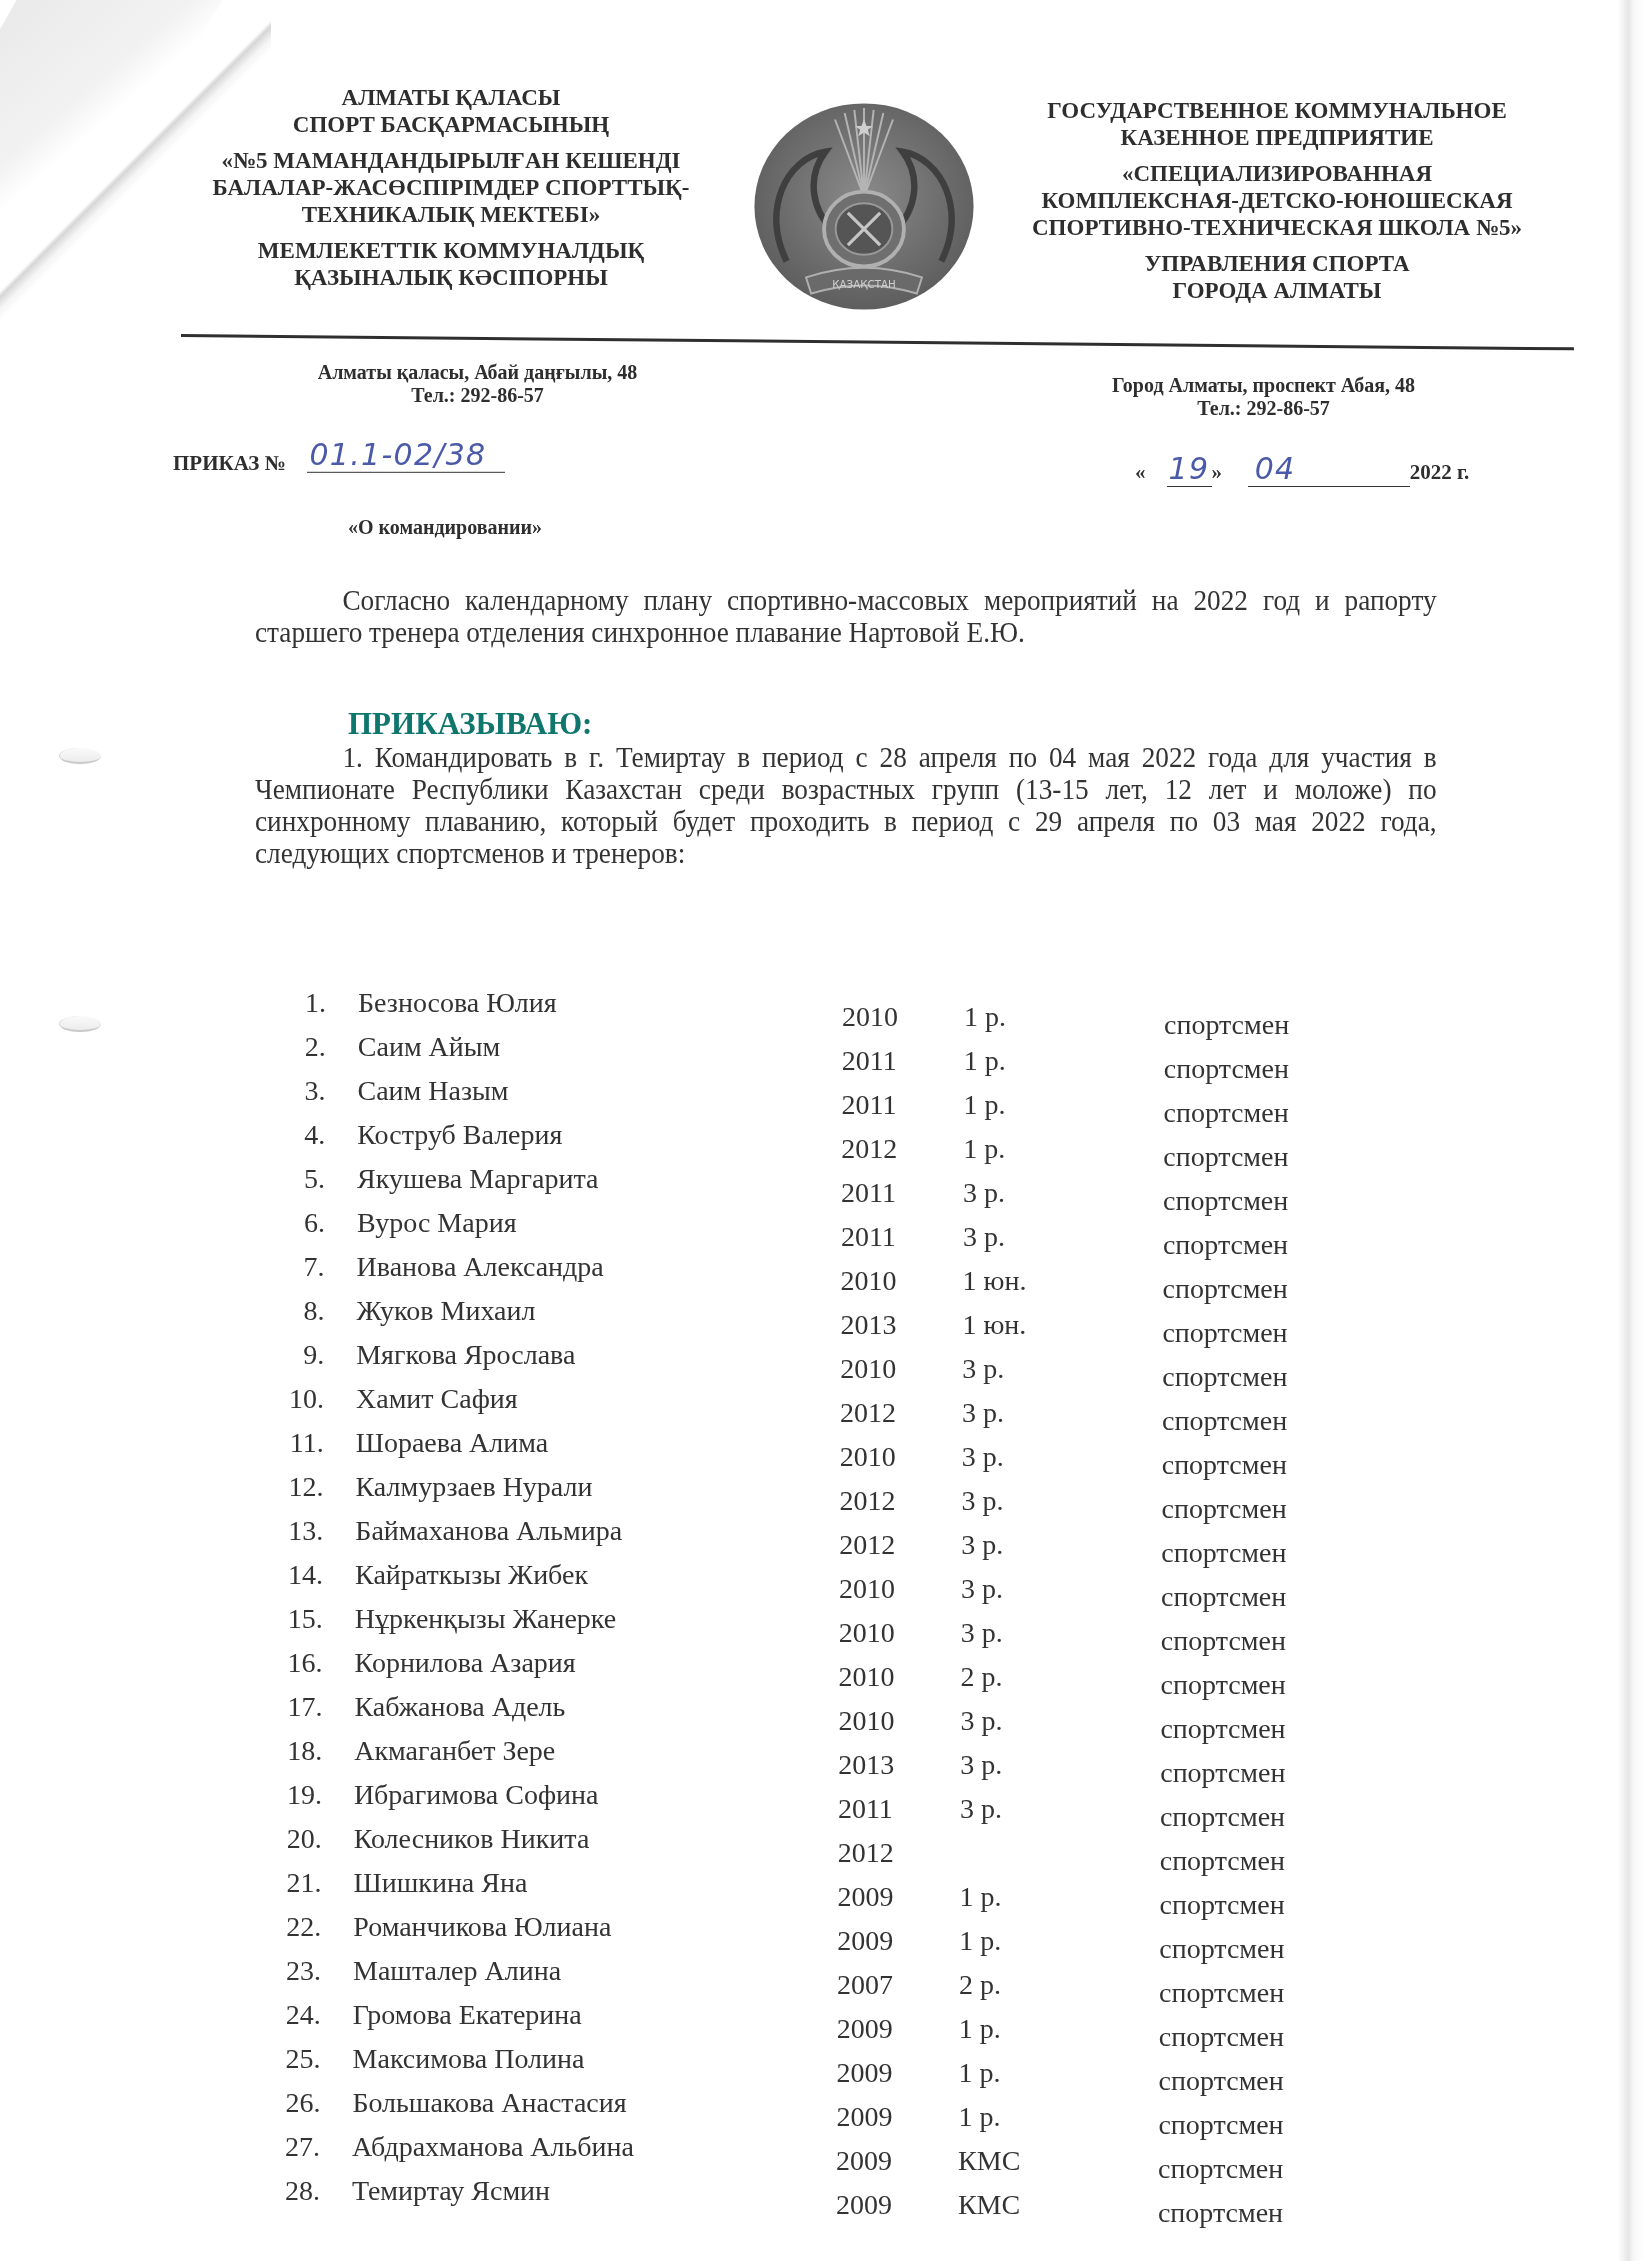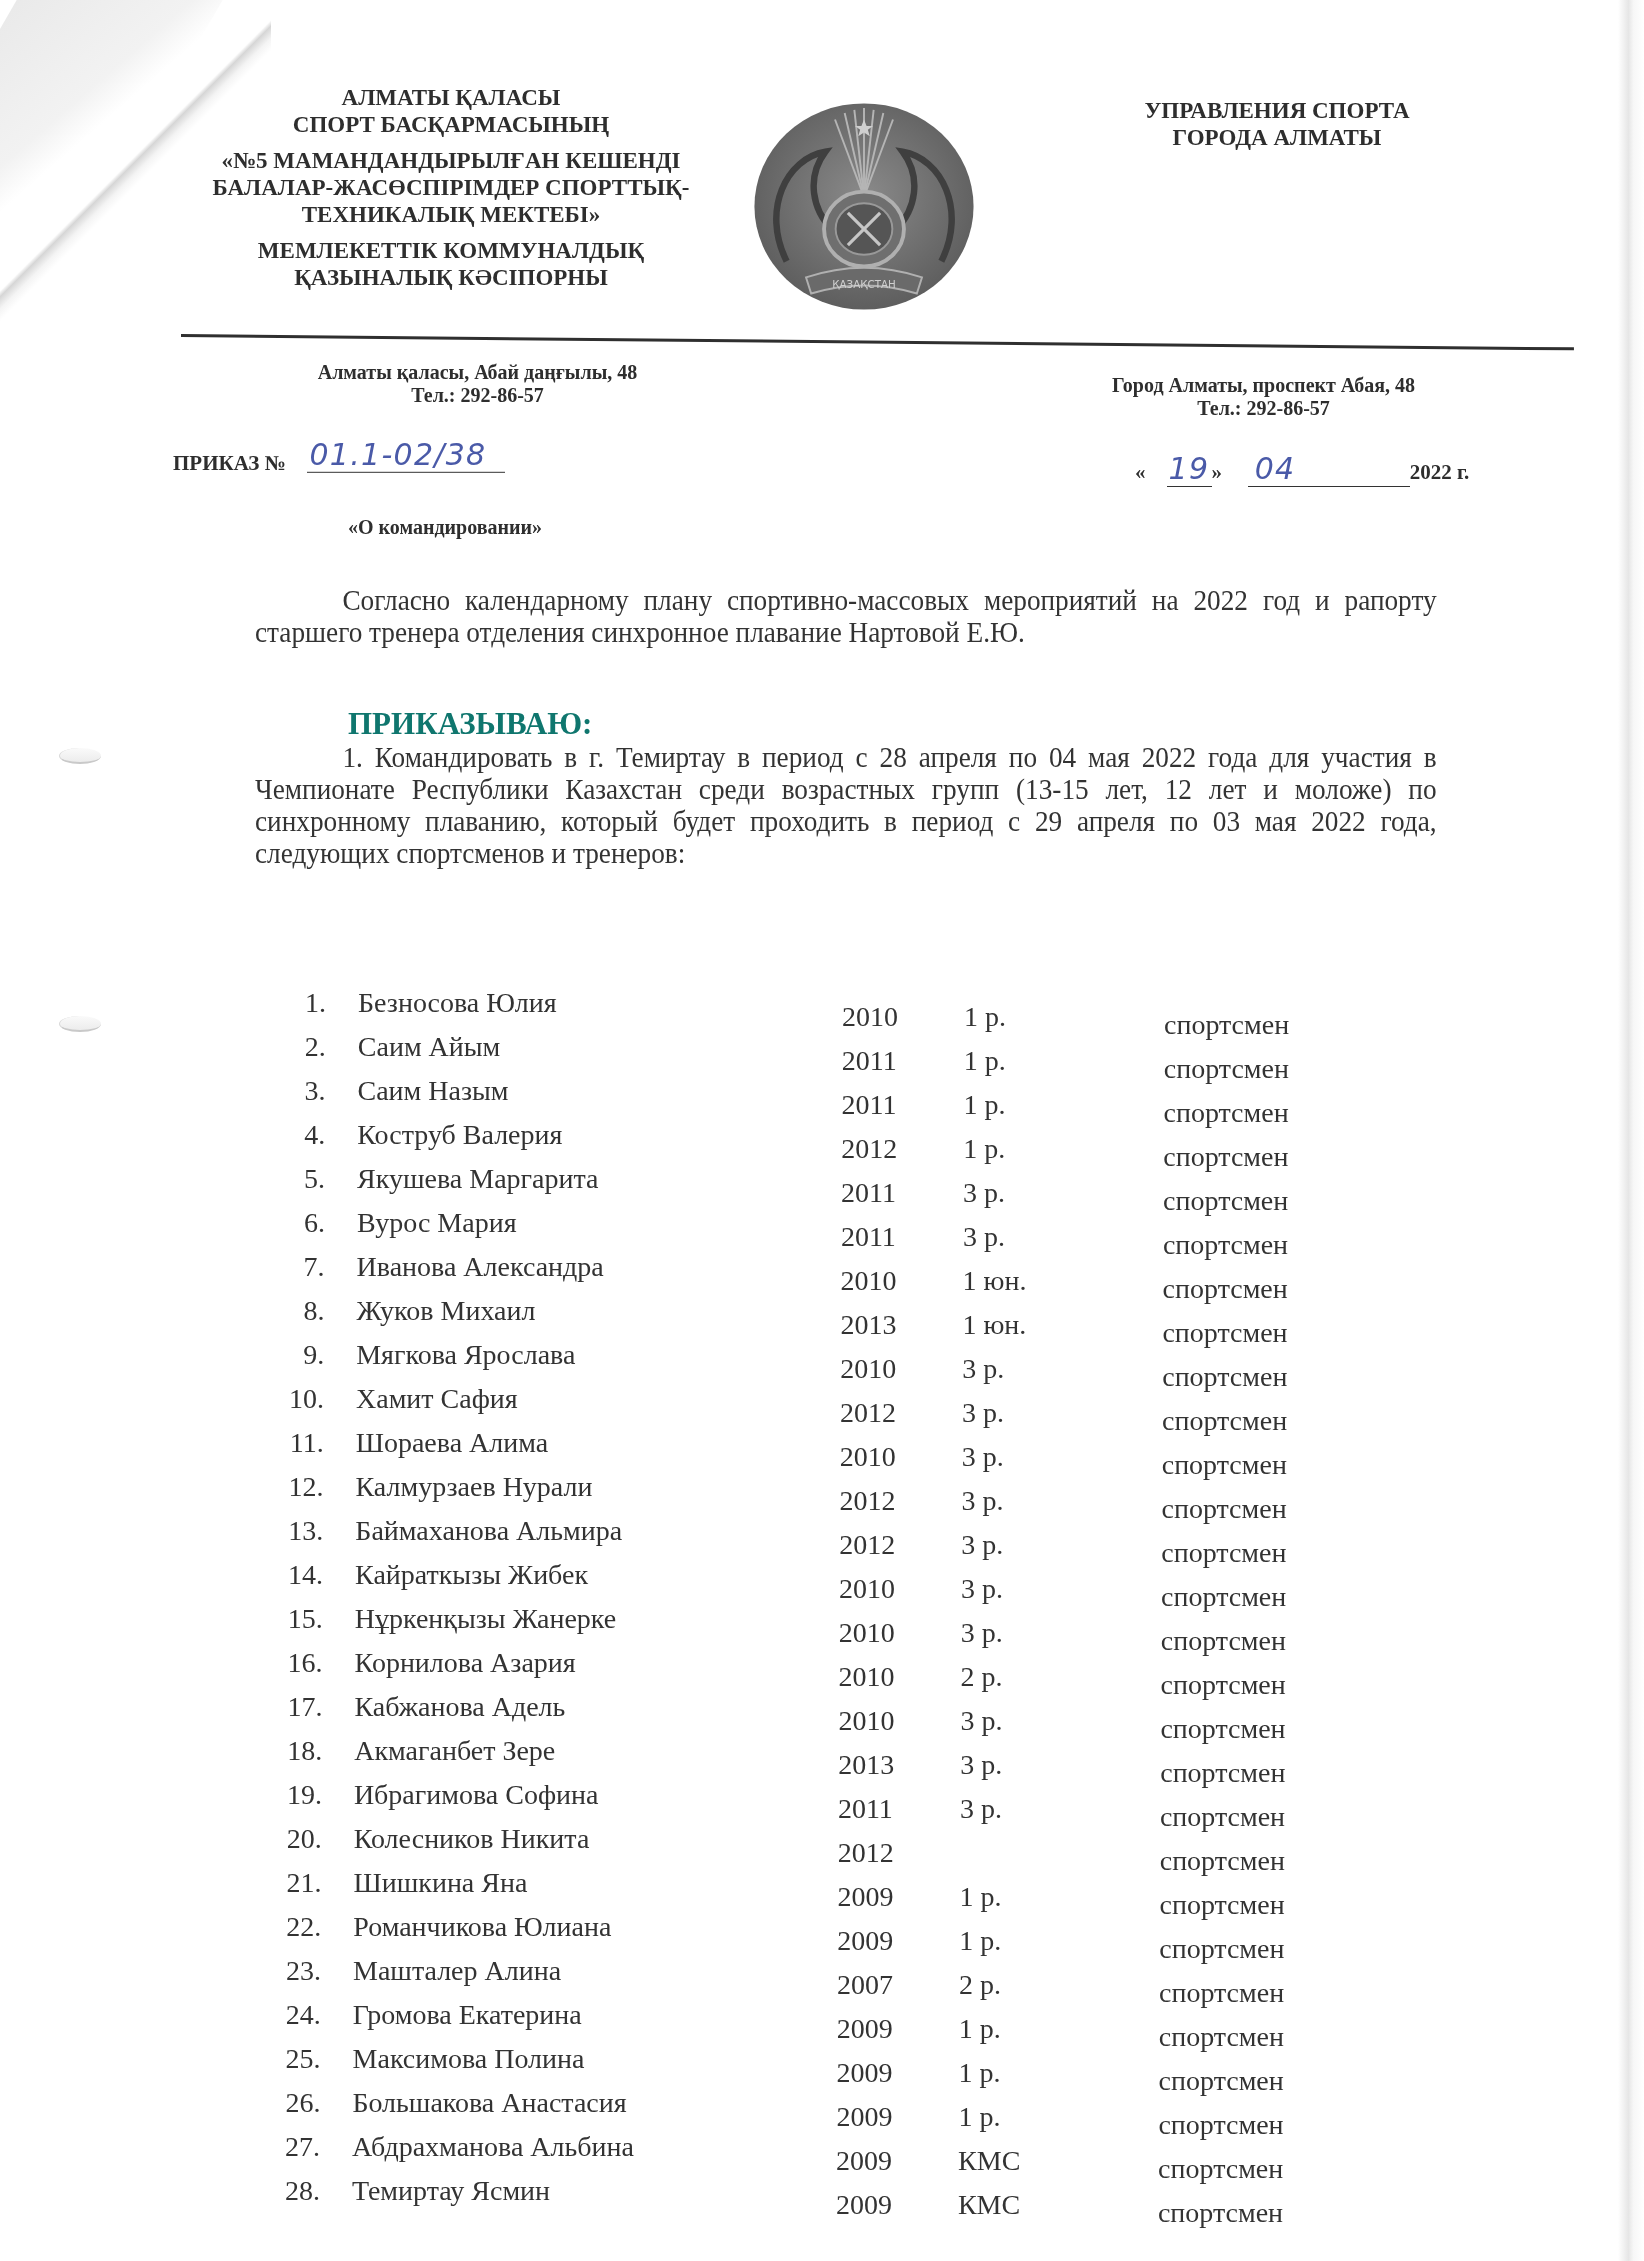--- a/index.html
+++ b/index.html
@@ -155,20 +155,29 @@
         <line x1="205" y1="175" x2="155" y2="225"></line>
     </g>
     <path d="M90 275 Q180 245 270 275 L262 300 Q180 275 98 300 Z" fill="#6a6a6a" stroke="#b0b0b0" stroke-width="3"></path>
     <text x="180" y="292" text-anchor="middle" font-size="16" fill="#cfcfcf" font-family="DejaVu Sans, sans-serif">ҚАЗАҚСТАН</text>
     <polygon points="180,30 184,40 194,40 186,46 189,56 180,50 171,56 174,46 166,40 176,40" fill="#cfcfcf"></polygon>
   </svg>
 </div>
 
 <div class="hdr-block hdr-right">
   <div class="grp">
+    <div>ГОСУДАРСТВЕННОЕ КОММУНАЛЬНОЕ</div>
+    <div>КАЗЕННОЕ ПРЕДПРИЯТИЕ</div>
+  </div>
+  <div class="grp">
+    <div>«СПЕЦИАЛИЗИРОВАННАЯ</div>
+    <div>КОМПЛЕКСНАЯ-ДЕТСКО-ЮНОШЕСКАЯ</div>
+    <div>СПОРТИВНО-ТЕХНИЧЕСКАЯ ШКОЛА №5»</div>
+  </div>
+  <div class="grp">
     <div>УПРАВЛЕНИЯ СПОРТА</div>
     <div>ГОРОДА АЛМАТЫ</div>
   </div>
 </div>
 
 <div class="rule"></div>
 
 <div class="addr addr-left">
   <div>Алматы қаласы, Абай даңғылы, 48</div>
   <div>Тел.: 292-86-57</div>

